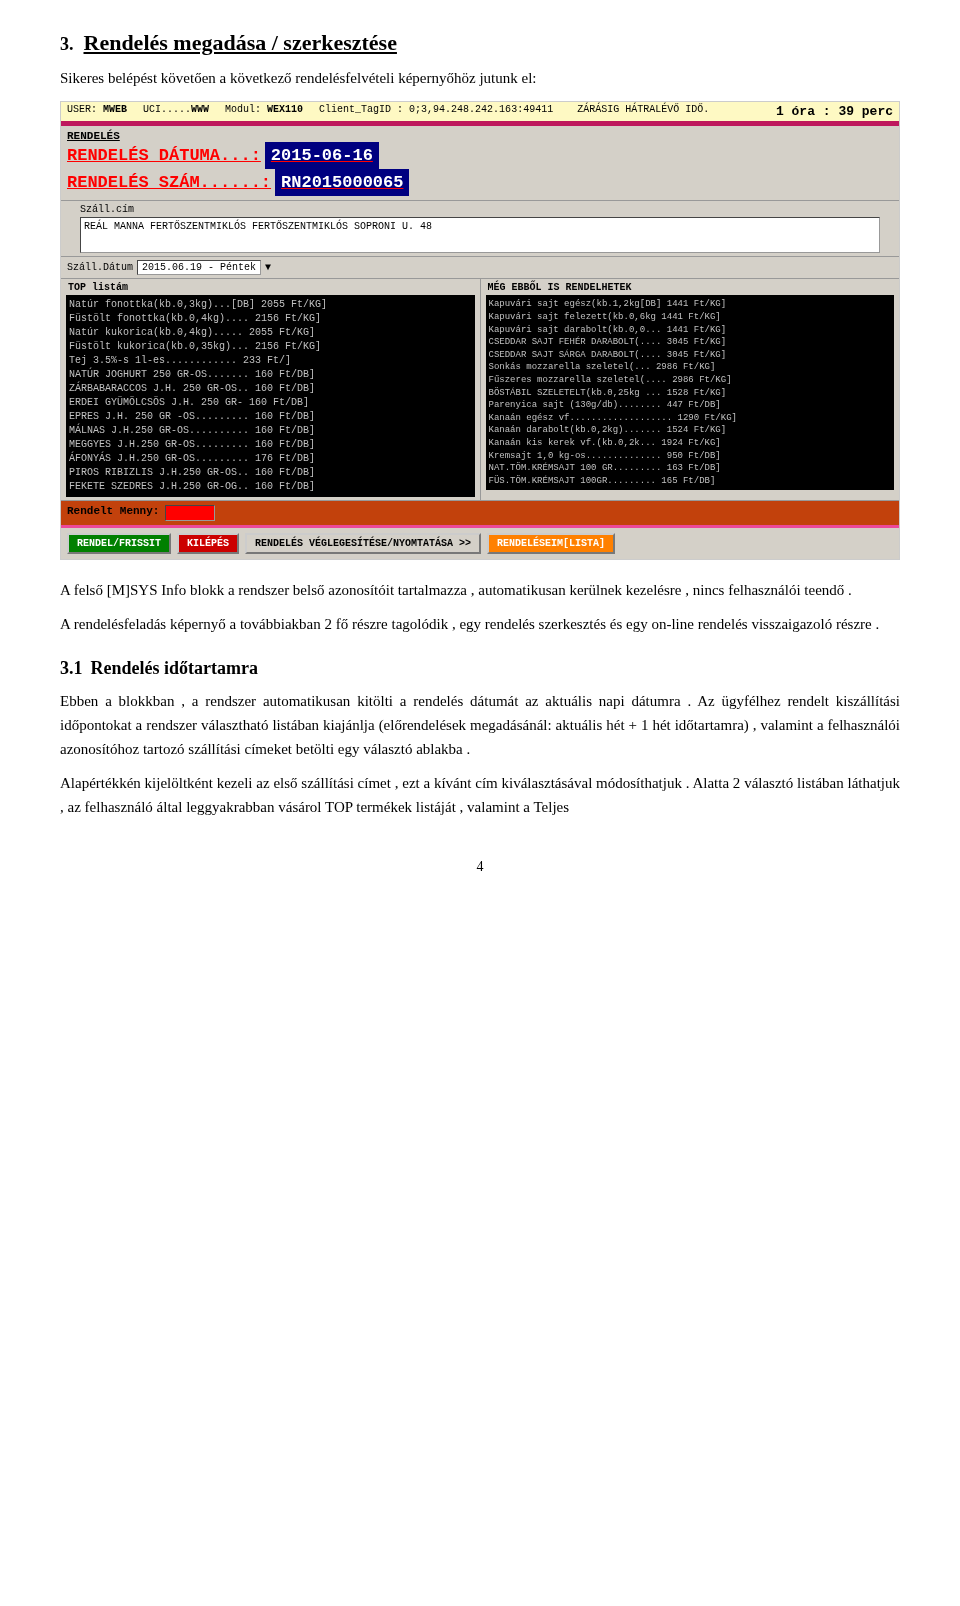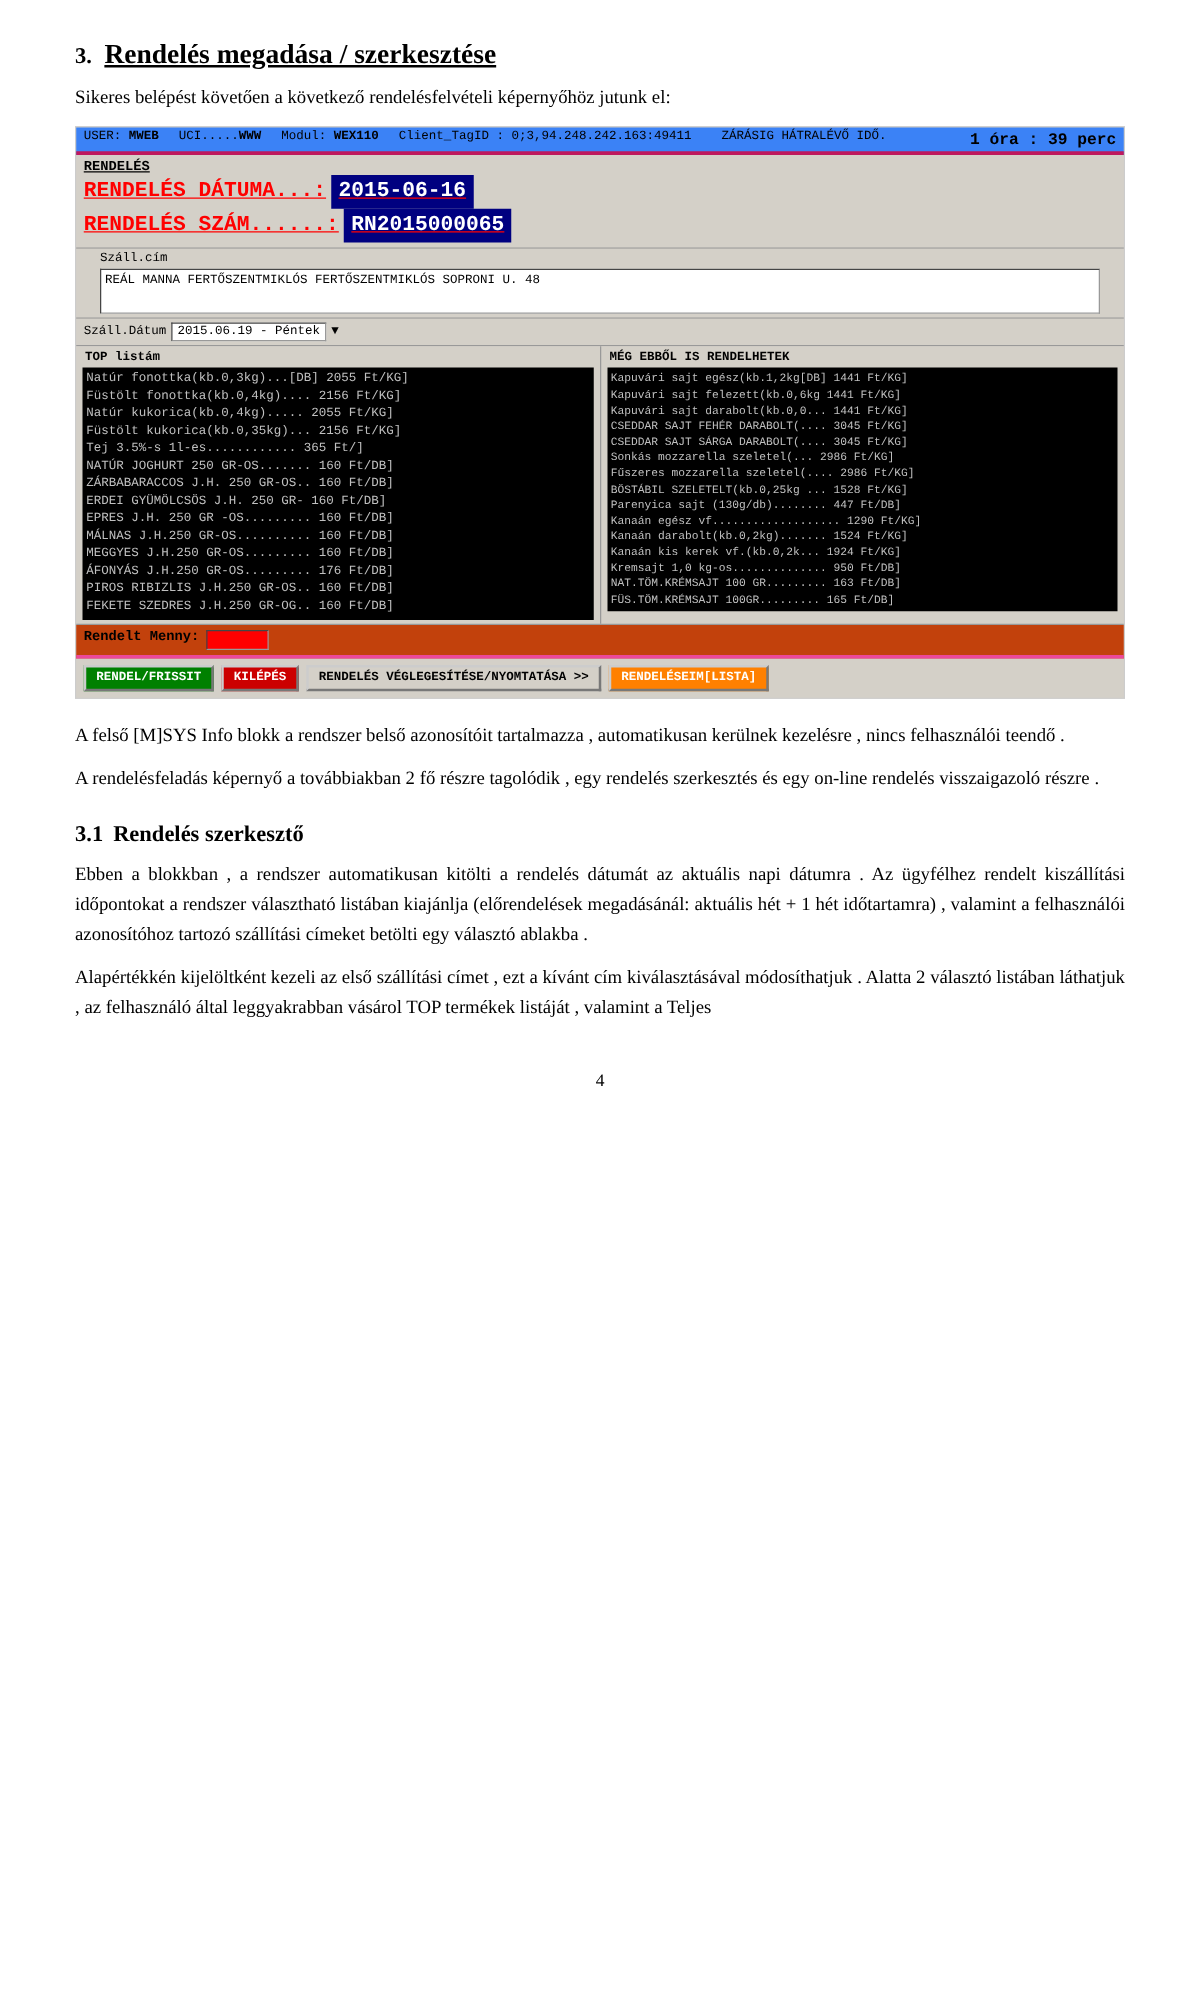--- a/index.html
+++ b/index.html
@@ -31,27 +31,27 @@
     
     .screenshot-box {
       border: 1px solid #ccc;
       background: #d4d0c8;
       width: 100%;
       margin: 14px 0 18px 0;
       font-family: 'Courier New', monospace;
       font-size: 11px;
     }
     .ss-info-row {
-      background: #3b82f6;
+      background: #fef9c3;
       padding: 2px 6px;
       font-size: 10px;
       display: flex;
       gap: 16px;
       flex-wrap: wrap;
-      border-bottom: 3px solid #be185d;
+      border-bottom: 5px solid #be185d;
     }
     .ss-info-row span { color: #000; }
     .ss-timer {
       color: #ff0000;
       font-weight: bold;
       font-size: 13px;
       margin-left: auto;
     }
     .ss-rendelés-section {
       background: #d4d0c8;
@@ -254,21 +254,21 @@
 
   <div class="ss-lists-row">
 
     <div class="ss-list-box">
       <div class="ss-list-label">TOP listám</div>
       <div class="ss-list-content">
         <div>Natúr fonottka(kb.0,3kg)...[DB]  2055 Ft/KG]</div>
         <div>Füstölt fonottka(kb.0,4kg)....   2156 Ft/KG]</div>
         <div>Natúr kukorica(kb.0,4kg).....    2055 Ft/KG]</div>
         <div>Füstölt kukorica(kb.0,35kg)...   2156 Ft/KG]</div>
-        <div>Tej 3.5%-s 1l-es............      365 Ft/]</div>
+        <div>Tej 3.5%-s 1l-es............      233 Ft/]</div>
         <div>NATÚR JOGHURT 250 GR-OS.......   160 Ft/DB]</div>
         <div>ZÁRBABARACCOS J.H. 250 GR-OS..   160 Ft/DB]</div>
         <div>ERDEI GYÜMÖLCSÖS J.H. 250 GR-    160 Ft/DB]</div>
         <div>EPRES J.H. 250 GR -OS.........   160 Ft/DB]</div>
         <div>MÁLNAS J.H.250 GR-OS..........   160 Ft/DB]</div>
         <div>MEGGYES J.H.250 GR-OS.........   160 Ft/DB]</div>
         <div>ÁFONYÁS J.H.250 GR-OS.........   176 Ft/DB]</div>
         <div>PIROS RIBIZLIS J.H.250 GR-OS..   160 Ft/DB]</div>
         <div>FEKETE SZEDRES J.H.250 GR-OG..   160 Ft/DB]</div>
       </div>
@@ -307,20 +307,20 @@
     <button class="ss-btn ss-btn-gray">RENDELÉS VÉGLEGESÍTÉSE/NYOMTATÁSA &gt;&gt;</button>
     <button class="ss-btn ss-btn-orange">RENDELÉSEIM[LISTA]</button>
   </div>
 </div>
 
 <p class="body-text">A felső [M]SYS Info  blokk a rendszer belső azonosítóit tartalmazza , automatikusan kerülnek kezelésre , nincs felhasználói teendő .</p>
 
 <p class="body-text">A rendelésfeladás képernyő a továbbiakban 2 fő részre tagolódik , egy rendelés szerkesztés és egy on-line rendelés visszaigazoló részre .</p>
 
 <div class="subsection-title">
-  <span class="subsection-number">3.1</span><span>Rendelés szerkesztő</span>
+  <span class="subsection-number">3.1</span><span>Rendelés időtartamra</span>
 </div>
 
 <p class="body-text">Ebben a blokkban , a rendszer automatikusan kitölti a rendelés dátumát az aktuális napi dátumra . Az ügyfélhez rendelt kiszállítási időpontokat a rendszer választható listában kiajánlja (előrendelések megadásánál: aktuális hét + 1 hét időtartamra) , valamint a felhasználói azonosítóhoz tartozó szállítási címeket betölti egy választó ablakba .</p>
 
 <p class="body-text">Alapértékkén kijelöltként kezeli az első szállítási címet , ezt a kívánt cím kiválasztásával módosíthatjuk . Alatta 2 választó listában láthatjuk , az felhasználó által leggyakrabban vásárol TOP termékek listáját , valamint a Teljes</p>
 
 <div class="page-number">4</div>
 
 </body></html>

